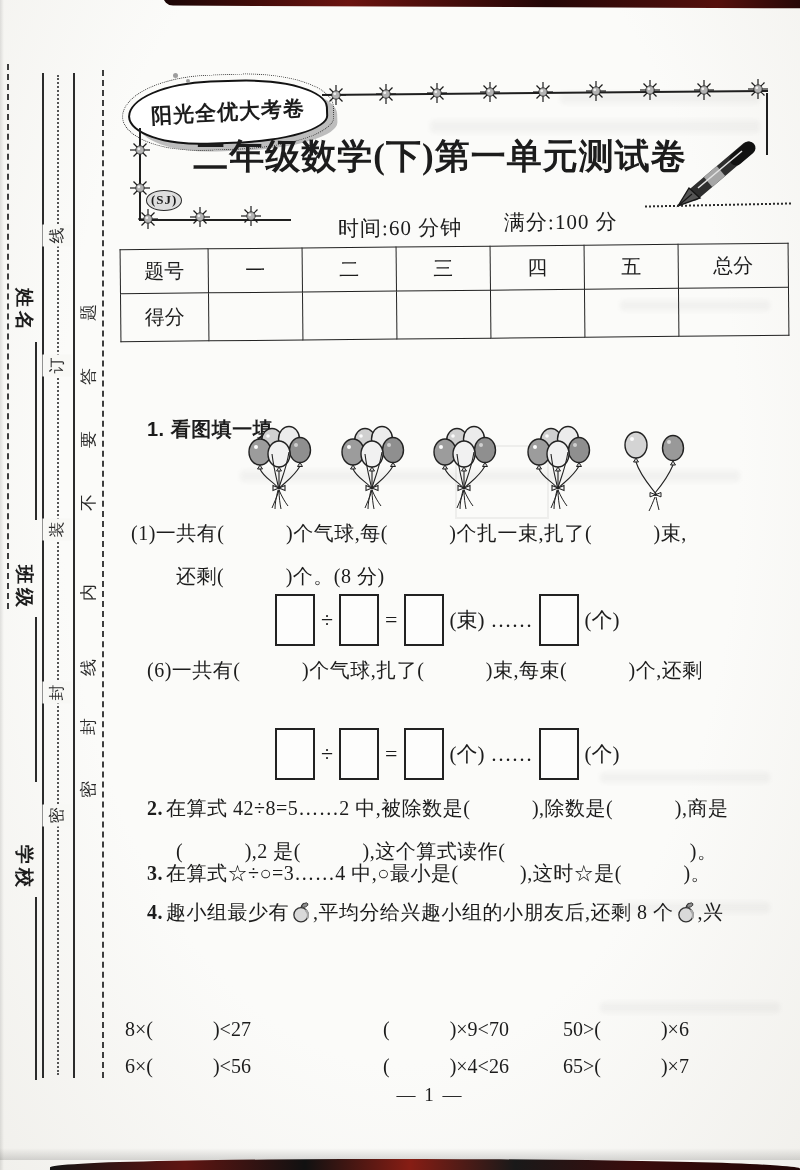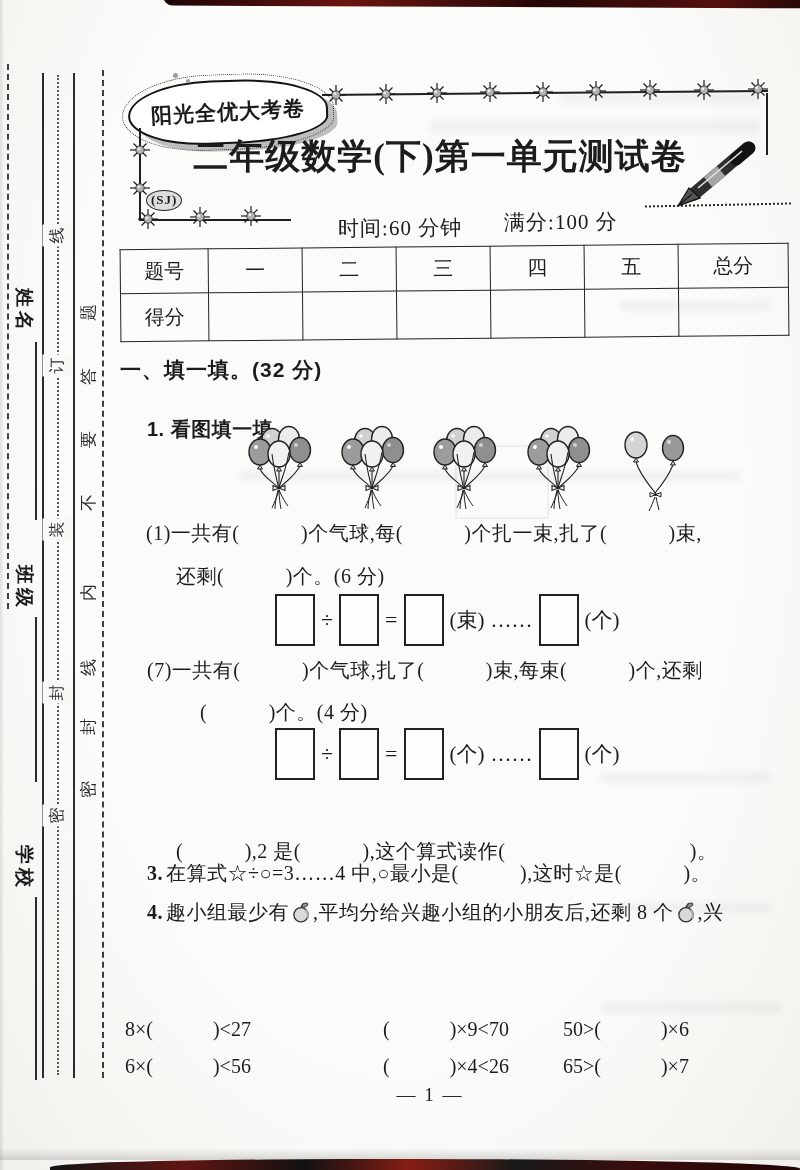--- a/index.html
+++ b/index.html
@@ -316,21 +316,20 @@
       <td></td>
       <td></td>
       <td></td>
       <td></td>
       <td></td>
       <td></td>
     </tr>
   </tbody>
     </table>
 
-  <div class="abs sec-head hei" style="left:120px;top:356px;">一、填一填。(32 分)</div>
 
   <div class="abs bline hei" style="left:147px;top:416px;font-size:20px;">
     <span>1.</span>
     <span>看图填一填。</span>
   </div>
 
   <div id="balloons">
       <div class="abs" style="left: 248px; top: 424px;"><svg width="64" height="88" viewBox="0 0 64 88">
  <g stroke="#222" stroke-width="1.4">
   <ellipse cx="24" cy="17" rx="10.5" ry="12.5" fill="#d0d0d0"></ellipse>
@@ -491,50 +490,52 @@
             <path d="M43,64.5 l-5.5,2.2 l5.5,2.2 z"></path>
  </g>
  <circle cx="37.5" cy="66.7" r="1.4" fill="#222"></circle>
  <g fill="none" stroke="#222" stroke-width="1">
   <path d="M37,69 C35,74 33,79 31,83"></path>
             <path d="M38,69 C39,74 40,78 41,82"></path>
  </g>
         </svg></div>
     </div>
 
-  <div class="abs bline" style="left:146px;top:520px;">(1)一共有(　　　)个气球,每(　　　)个扎一束,扎了(　　　)束,</div>
-  <div class="abs bline" style="left:176px;top:563px;">还剩(　　　)个。(6 分)</div>
+  <div class="abs bline" style="left:131px;top:520px;">(1)一共有(　　　)个气球,每(　　　)个扎一束,扎了(　　　)束,</div>
+  <div class="abs bline" style="left:176px;top:563px;">还剩(　　　)个。(8 分)</div>
 
   <div class="abs eq-row" style="left:275px;top:594px;">
     <div class="abox"></div>
     <span class="eq-sym">÷</span>
     <div class="abox"></div>
     <span class="eq-sym">=</span>
     <div class="abox"></div>
     <span>(束)</span>
     <span>……</span>
     <div class="abox"></div>
     <span>(个)</span>
   </div>
 
-  <div class="abs bline" style="left:147px;top:657px;">(7)一共有(　　　)个气球,扎了(　　　)束,每束(　　　)个,还剩</div>
-  <div class="abs bline" style="left:200px;top:699px;">(　　　)个。(4 分)</div>
+  <div class="abs bline" style="left:147px;top:657px;">(6)一共有(　　　)个气球,扎了(　　　)束,每束(　　　)个,还剩</div>
 
   <div class="abs eq-row" style="left:275px;top:728px;">
     <div class="abox"></div>
     <span class="eq-sym">÷</span>
     <div class="abox"></div>
     <span class="eq-sym">=</span>
     <div class="abox"></div>
     <span>(个)</span>
     <span>……</span>
     <div class="abox"></div>
     <span>(个)</span>
   </div>
 
+  <div class="abs bline" style="left:147px;top:795px;">
+    <span class="qnum">2.</span><span>在算式 42÷8=5……2 中,被除数是(　　　),除数是(　　　),商是</span>
+  </div>
   <div class="abs bline" style="left:176px;top:838px;">(　　　),2 是(　　　),这个算式读作(　　　　　　　　　)。</div>
 
   <div class="abs bline" style="left:147px;top:860px;">
     <span class="qnum">3.</span><span>在算式☆÷○=3……4 中,○最小是(　　　),这时☆是(　　　)。</span>
   </div>
 
   <div class="abs bline" style="left:147px;top:899px;">
     <span class="qnum">4.</span><span>趣小组最少有</span><svg class="apple-ic" width="22" height="22" viewBox="0 0 20 20">
         <circle cx="10" cy="12.5" r="6.5" fill="#d9d9d9" stroke="#333" stroke-width="1.2"></circle>
         <path d="M14,8 a6.5,6.5 0 0 1 1.5,8" fill="none" stroke="#a8a8a8" stroke-width="2"></path>

